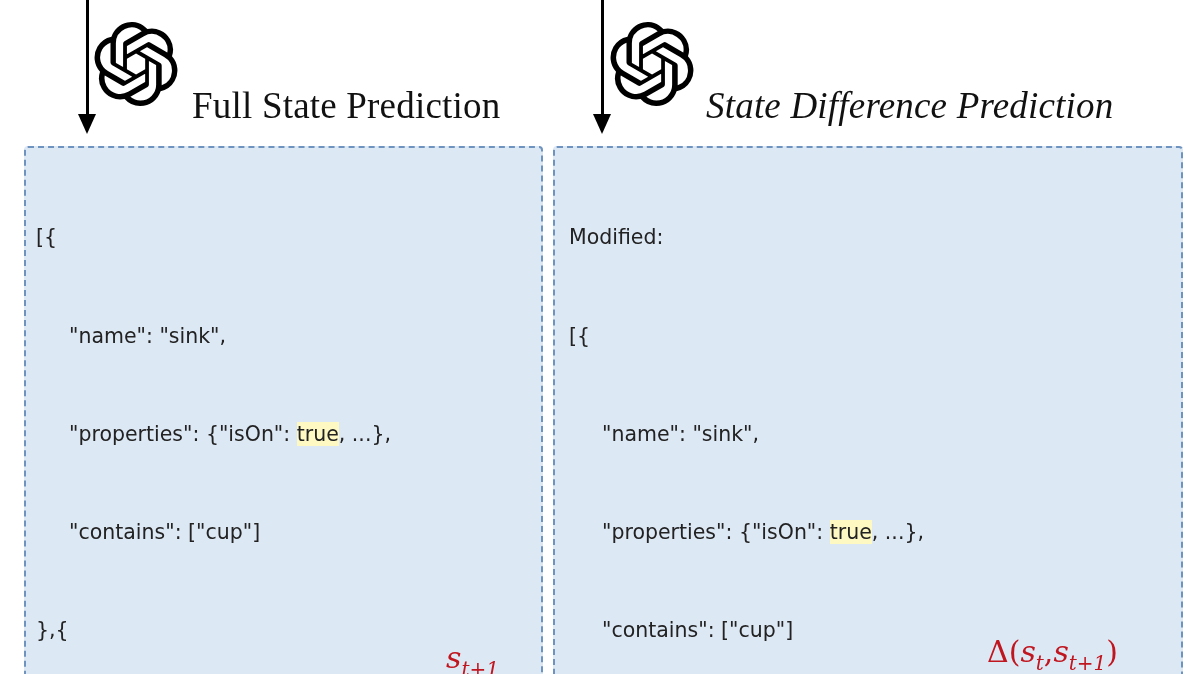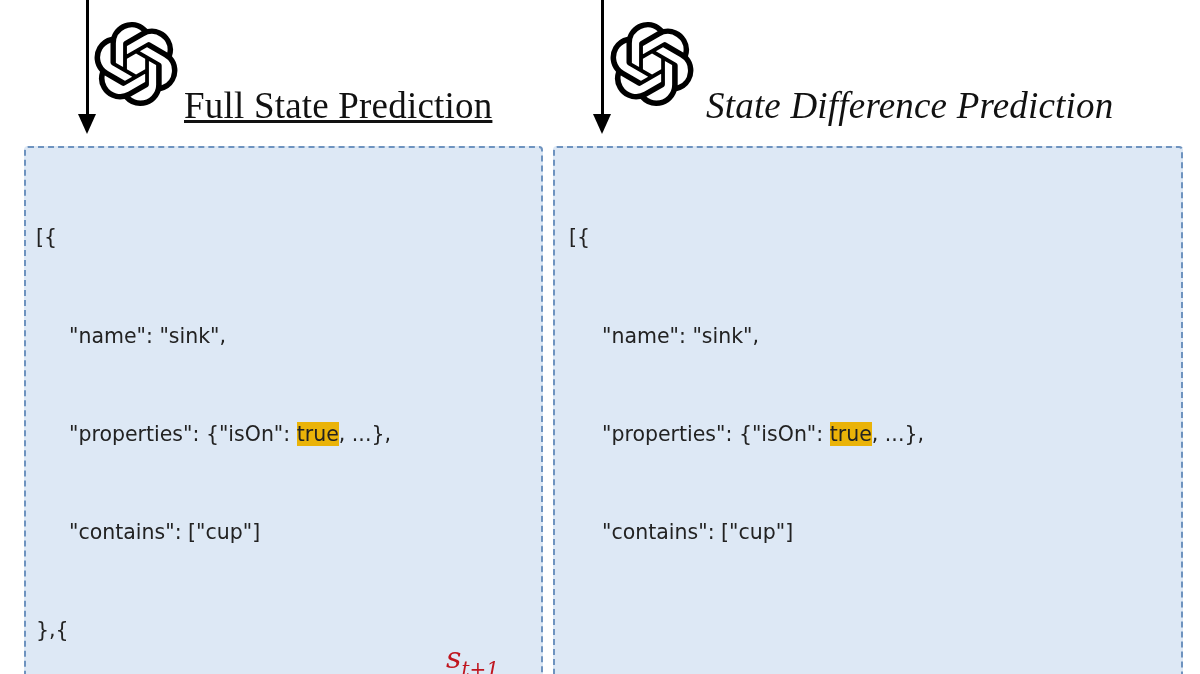--- a/index.html
+++ b/index.html
@@ -27,38 +27,38 @@
       box-sizing: border-box;
     }
     .code {
       position: absolute; left: 10px; top: 8px;
       font-family: "DejaVu Sans", "Liberation Sans", sans-serif;
       font-size: 20.5px; color: #222; line-height: 32.7px;
       white-space: pre;
     }
     .line { height: 32.7px; position: relative; }
     .ind { padding-left: 33px; }
-    .hl-y { background: #eab308; }
+    .hl-y { background: #fef9c3; }
     .math {
       position: absolute; color: #c0161f;
       font-family: "DejaVu Serif", "Liberation Serif", serif; font-style: italic;
       font-size: 30px; white-space: nowrap;
     }
     .math sub { font-size: 20px; vertical-align: -8px; }
     .math .up { font-style: normal; }
   </style>
 </head>
 <body>
 
 <div class="arrow-line" style="left:86px; top:0; height:118px;"></div>
 <div class="arrow-head" style="left:78px; top:114px;"></div>
 <svg class="logo" style="left:94px; top:22px;" viewBox="0 0 24 24">
   <path fill="#000" d="M22.28 9.82a5.98 5.98 0 0 0-.52-4.91 6.05 6.05 0 0 0-6.51-2.9A6.07 6.07 0 0 0 4.98 4.18a5.98 5.98 0 0 0-4 2.9 6.05 6.05 0 0 0 .74 7.1 5.98 5.98 0 0 0 .51 4.91 6.05 6.05 0 0 0 6.51 2.9A5.98 5.98 0 0 0 13.26 24a6.06 6.06 0 0 0 5.77-4.21 5.99 5.99 0 0 0 4-2.9 6.06 6.06 0 0 0-.75-7.07zm-9.02 12.61a4.48 4.48 0 0 1-2.88-1.04l.14-.08 4.78-2.76a.8.8 0 0 0 .39-.68v-6.74l2.02 1.17a.07.07 0 0 1 .04.05v5.58a4.5 4.5 0 0 1-4.49 4.5zm-9.66-4.13a4.47 4.47 0 0 1-.53-3.01l.14.09 4.78 2.76a.77.77 0 0 0 .78 0l5.84-3.37v2.33a.08.08 0 0 1-.03.06l-4.83 2.79a4.5 4.5 0 0 1-6.15-1.65zm-1.26-10.42a4.48 4.48 0 0 1 2.37-1.97v5.68a.77.77 0 0 0 .39.68l5.81 3.35-2.02 1.17a.08.08 0 0 1-.07 0l-4.83-2.79a4.5 4.5 0 0 1-1.65-6.12zm16.6 3.86l-5.83-3.39L15.12 7.2a.08.08 0 0 1 .07 0l4.83 2.79a4.49 4.49 0 0 1-.68 8.1v-5.68a.79.79 0 0 0-.4-.67zm2.01-3.02l-.14-.09-4.77-2.78a.78.78 0 0 0-.79 0L9.41 9.23V6.9a.07.07 0 0 1 .03-.06l4.83-2.79a4.5 4.5 0 0 1 6.68 4.66zM8.31 12.86l-2.02-1.16a.08.08 0 0 1-.04-.06V6.08a4.5 4.5 0 0 1 7.38-3.45l-.14.08-4.78 2.76a.8.8 0 0 0-.39.68zm1.1-2.37l2.6-1.5 2.61 1.5v3l-2.6 1.5-2.61-1.5z"></path>
 </svg>
-<div class="heading" style="left:184px; top:84px;text-decoration:underline;">Full State Prediction</div>
+<div class="heading" style="left:192px; top:84px;">Full State Prediction</div>
 
 <div class="arrow-line" style="left:601px; top:0; height:118px;"></div>
 <div class="arrow-head" style="left:593px; top:114px;"></div>
 <svg class="logo" style="left:610px; top:22px;" viewBox="0 0 24 24">
   <path fill="#000" d="M22.28 9.82a5.98 5.98 0 0 0-.52-4.91 6.05 6.05 0 0 0-6.51-2.9A6.07 6.07 0 0 0 4.98 4.18a5.98 5.98 0 0 0-4 2.9 6.05 6.05 0 0 0 .74 7.1 5.98 5.98 0 0 0 .51 4.91 6.05 6.05 0 0 0 6.51 2.9A5.98 5.98 0 0 0 13.26 24a6.06 6.06 0 0 0 5.77-4.21 5.99 5.99 0 0 0 4-2.9 6.06 6.06 0 0 0-.75-7.07zm-9.02 12.61a4.48 4.48 0 0 1-2.88-1.04l.14-.08 4.78-2.76a.8.8 0 0 0 .39-.68v-6.74l2.02 1.17a.07.07 0 0 1 .04.05v5.58a4.5 4.5 0 0 1-4.49 4.5zm-9.66-4.13a4.47 4.47 0 0 1-.53-3.01l.14.09 4.78 2.76a.77.77 0 0 0 .78 0l5.84-3.37v2.33a.08.08 0 0 1-.03.06l-4.83 2.79a4.5 4.5 0 0 1-6.15-1.65zm-1.260-10.42a4.48 4.48 0 0 1 2.37-1.97v5.68a.77.77 0 0 0 .39.68l5.81 3.35-2.02 1.17a.08.08 0 0 1-.07 0l-4.83-2.79a4.5 4.5 0 0 1-1.65-6.12zm16.6 3.86l-5.83-3.39L15.12 7.2a.08.08 0 0 1 .07 0l4.83 2.79a4.49 4.49 0 0 1-.68 8.1v-5.68a.79.79 0 0 0-.4-.67zm2.01-3.02l-.14-.09-4.77-2.78a.78.78 0 0 0-.79 0L9.41 9.23V6.9a.07.07 0 0 1 .03-.06l4.83-2.79a4.5 4.5 0 0 1 6.68 4.66zM8.31 12.86l-2.02-1.160a.08.08 0 0 1-.04-.06V6.08a4.5 4.5 0 0 1 7.38-3.45l-.14.08-4.78 2.76a.8.8 0 0 0-.39.68zm1.1-2.37l2.6-1.5 2.61 1.5v3l-2.6 1.5-2.61-1.5z"></path>
 </svg>
 <div class="heading" style="left:706px; top:84px;font-style:italic;">State Difference Prediction</div>
 
 <div class="panel" style="left:24px; width:519px;">
   <div class="code">
@@ -75,26 +75,28 @@
     
     
     
     
   </div>
   <div class="math" style="left:420px; top:492px;"><span>s</span><sub>t+1</sub></div>
 </div>
 
 <div class="panel" style="left:553px; width:630px;">
   <div class="code" style="left:14px;">
+    <div class="line"><span>Modified:</span></div>
     <div class="line"><span>[{</span></div>
     <div class="line ind"><span>"name": "sink",</span></div>
     <div class="line ind"><span>"properties": {"isOn": </span><span class="hl-y">true</span><span>, ...},</span></div>
     <div class="line ind"><span>"contains": ["cup"]</span></div>
     
     
     
     
     
     
     
     
   </div>
+  <div class="math" style="left:432px; top:486px;"><span class="up">Δ</span><span class="up">(</span><span>s</span><sub>t</sub><span class="up">,</span><span>s</span><sub>t+1</sub><span class="up">)</span></div>
 </div>
 
 </body></html>

